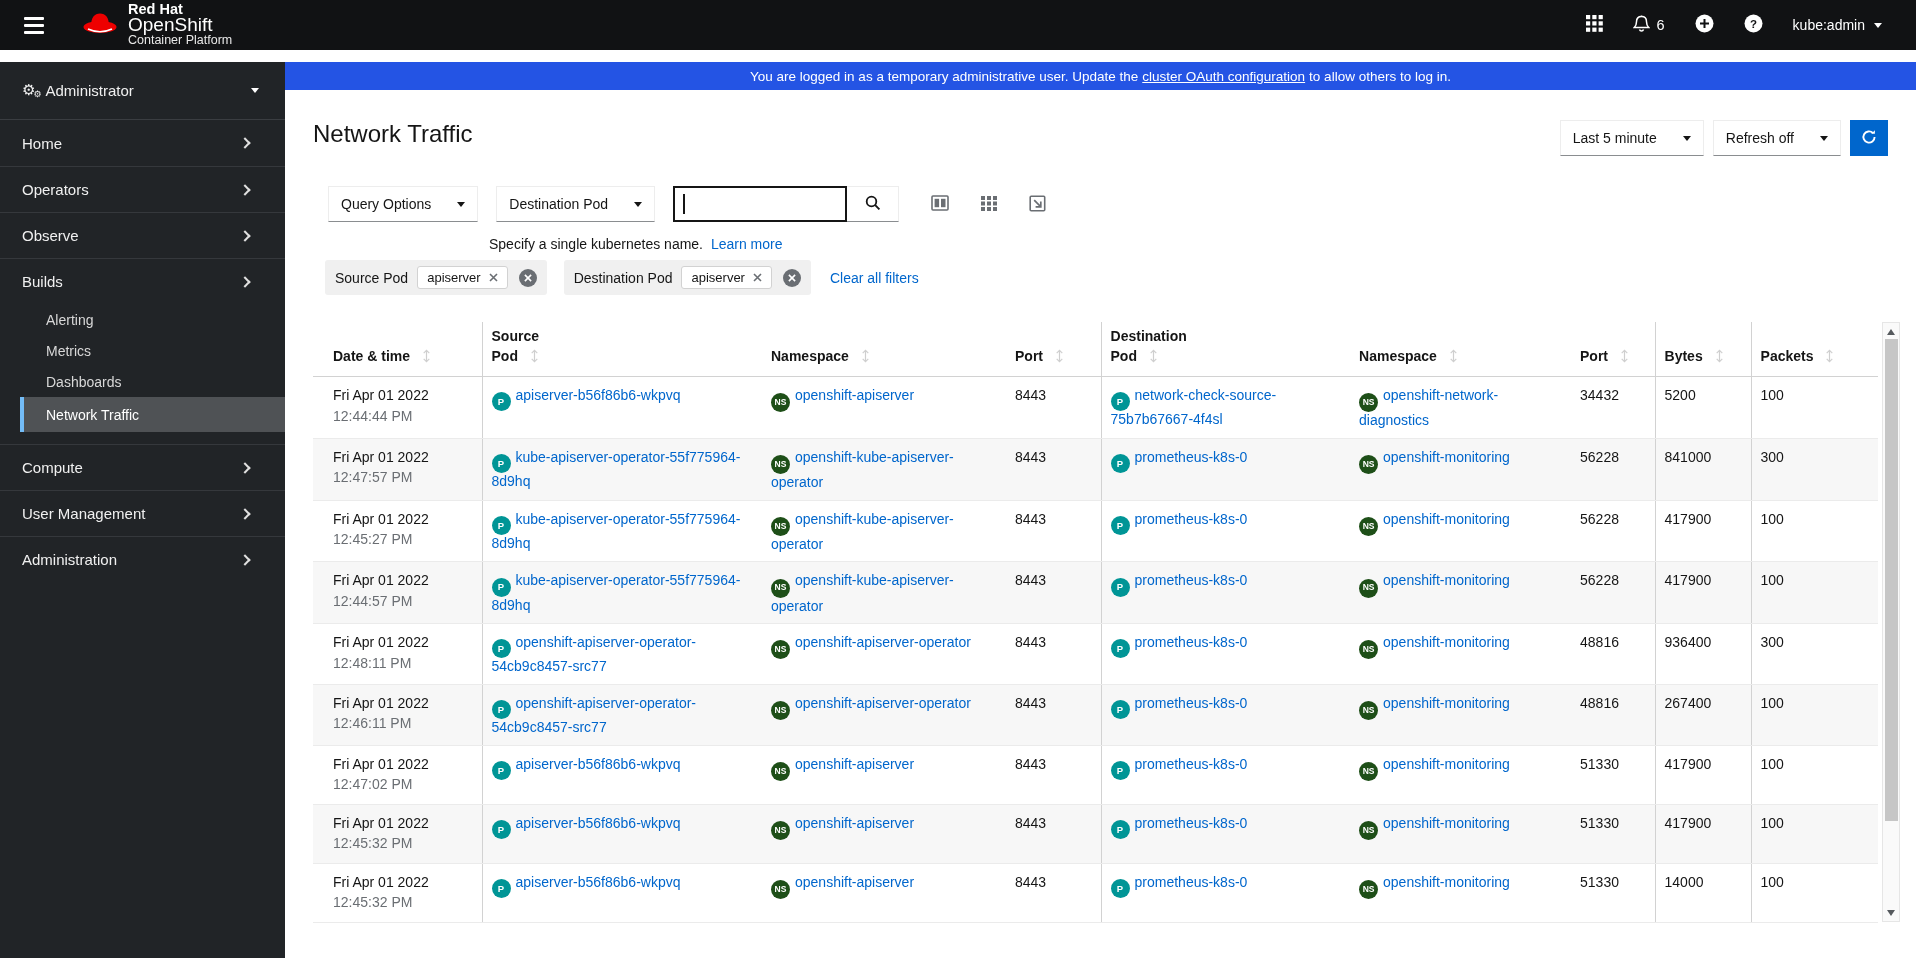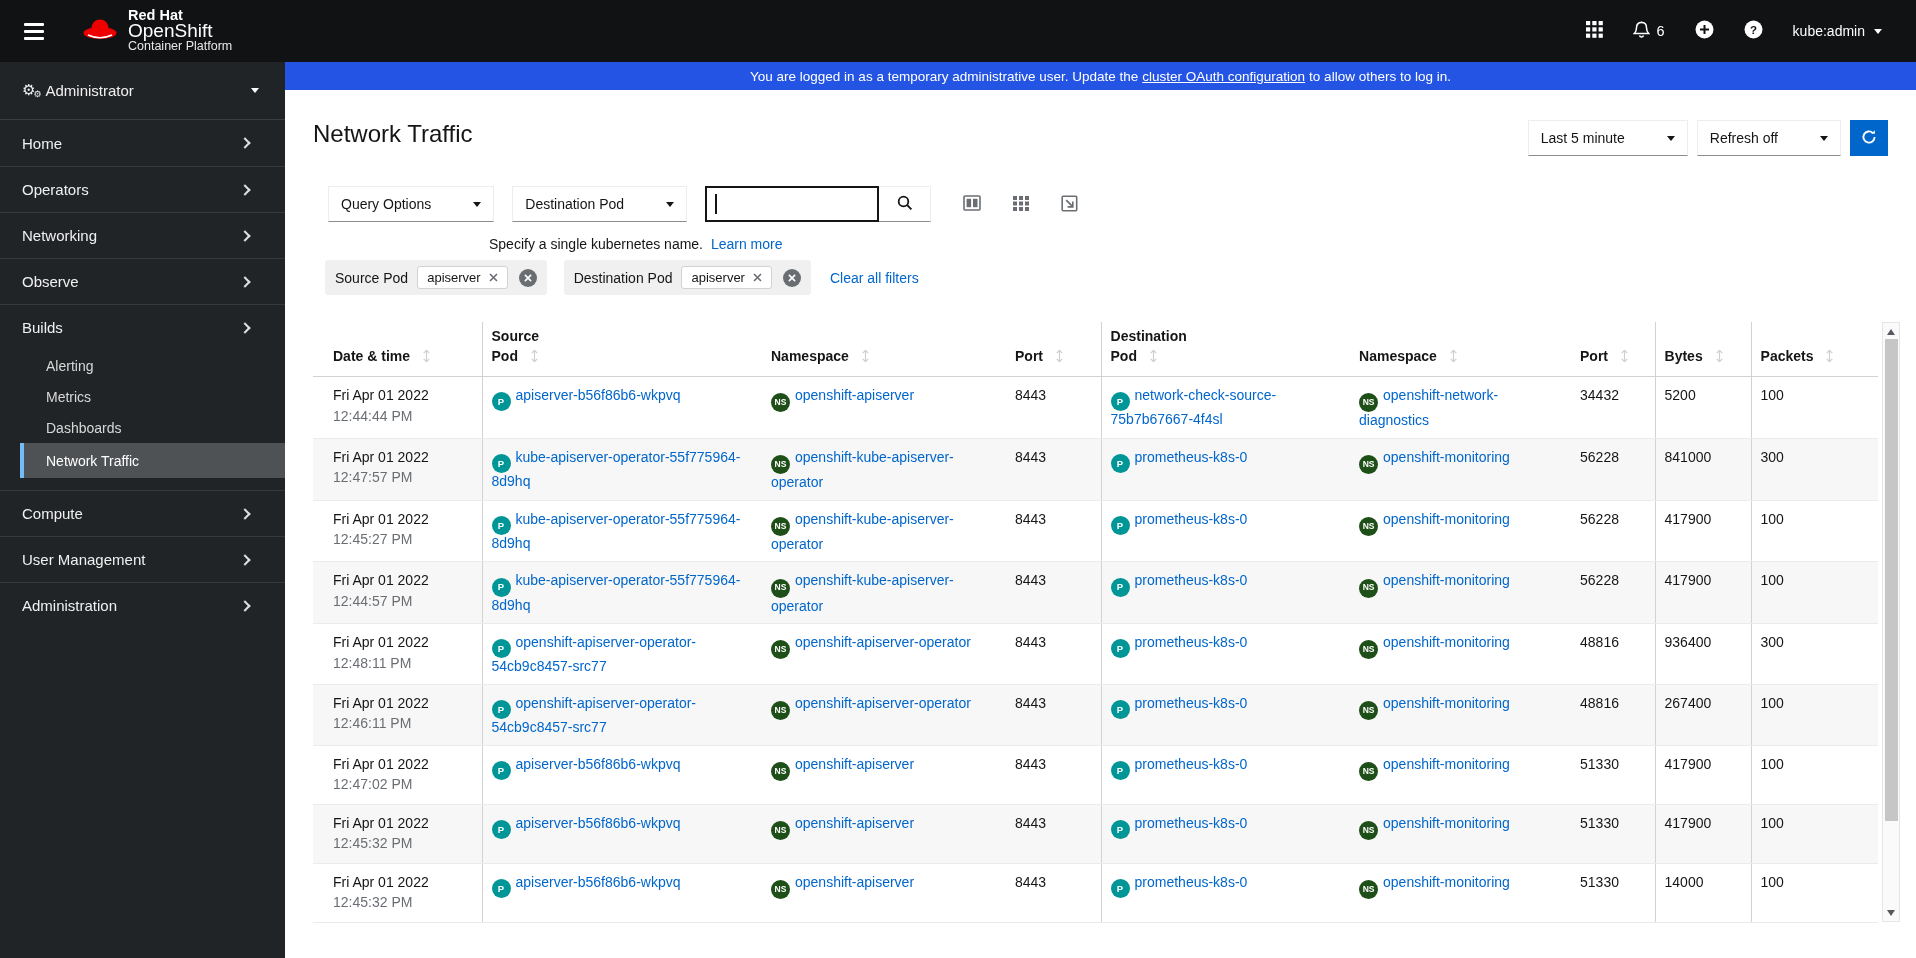--- a/index.html
+++ b/index.html
@@ -1,21 +1,21 @@
 <!DOCTYPE html>
 <html><head>
 <meta charset="utf-8">
 <style>
   * { box-sizing: border-box; }
   html, body { margin: 0; padding: 0; }
   body { font-family: "Liberation Sans", sans-serif; background: #ffffff; }
   .app { position: relative; width: 1916px; height: 958px; overflow: hidden; background: #fff; }
 
   
-  .masthead { position: absolute; top: 0; left: 0; right: 0; height: 62px; background: #111214; display: flex; align-items: center; color: #fff; z-index: 30; }
+  .masthead { position: absolute; top: 0; left: 0; right: 0; height: 50px; background: #111214; display: flex; align-items: center; color: #fff; z-index: 30; }
   .hamburger { margin-left: 18px; background: none; border: none; padding: 6px; cursor: pointer; display: flex; flex-direction: column; gap: 4px; }
   .hamburger span { display: block; width: 20px; height: 3px; background: #fff; border-radius: 1px; }
   .brand { display: flex; align-items: center; gap: 10px; margin-left: 32px; }
   .brand-text { display: flex; flex-direction: column; line-height: 15.5px; }
   .brand-l1 { font-weight: 700; font-size: 14.5px; }
   .brand-l2 { font-size: 19px; }
   .brand-l3 { font-size: 12.5px; color: #e8e8e8; }
   .mast-actions { margin-left: auto; display: flex; align-items: center; gap: 30px; margin-right: 34px; }
   .mast-btn { background: none; border: none; color: #fff; display: flex; align-items: center; gap: 7px; cursor: pointer; padding: 0; font-size: 14px; font-family: inherit; }
   .notif-count { font-size: 14.5px; }
@@ -40,21 +40,21 @@
   .chev.down  { transform: rotate(45deg); margin-top: -4px; }
   .subnav { list-style: none; margin: 0; padding: 0 0 12px 0; }
   .subnav li { height: 31px; display: flex; align-items: center; padding-left: 46px; font-size: 14px; color: #d8d8d8; cursor: pointer; }
   .subnav li.active { background: #4f5255; border-left: 4px solid #73bcf7; margin-left: 20px; padding-left: 22px; height: 35px; color: #fff; }
 
   
   .content { position: absolute; left: 285px; top: 90px; right: 0; bottom: 0; background: #fff; }
   .page-header { position: absolute; top: 30px; left: 28px; right: 28px; display: flex; align-items: flex-start; }
   .page-title { margin: 0; font-size: 24px; font-weight: 500; color: #151515; }
   .range-controls { margin-left: auto; display: flex; align-items: center; gap: 9px; }
-  .pf-select { background: #fff; border: 1px solid #ededed; border-bottom: 1px solid #8a8d90; height: 36px; display: flex; align-items: center; gap: 42px; padding: 0 12px; font-size: 14px; color: #151515; font-family: inherit; cursor: pointer; }
+  .pf-select { background: #fff; border: 1px solid #ededed; border-bottom: 1px solid #8a8d90; height: 36px; display: flex; align-items: center; gap: 26px; padding: 0 12px; font-size: 14px; color: #151515; font-family: inherit; cursor: pointer; }
   .tri-down-dark { width: 0; height: 0; border-left: 4.5px solid transparent; border-right: 4.5px solid transparent; border-top: 5px solid #151515; }
   .refresh-btn { width: 38px; height: 36px; background: #0066cc; border: none; display: flex; align-items: center; justify-content: center; cursor: pointer; }
 
   
   .filter-toolbar { position: absolute; top: 96px; left: 43px; display: flex; align-items: flex-start; }
   .filter-toolbar .pf-select { margin-right: 18px; }
   .input-wrap { position: relative; display: flex; }
   .search-input { width: 174px; height: 36px; border: 2px solid #151515; border-radius: 0; padding: 0 9px; font-size: 14px; font-family: inherit; outline: none; }
   .cursor-bar { position: absolute; left: 10px; top: 8px; width: 1.5px; height: 20px; background: #151515; }
   .search-btn { width: 52px; height: 36px; background: #fff; border: 1px solid #ededed; border-bottom: 1px solid #8a8d90; border-left: none; display: flex; align-items: center; justify-content: center; cursor: pointer; }
@@ -184,24 +184,20 @@
       <span>Administrator</span>
       <span class="tri-down-white"></span>
     </div>
     <ul class="nav-list">
       <li class="nav-item">
           <span>Home</span>
           <span class="chev right"></span>
         </li>
       <li class="nav-item">
           <span>Operators</span>
-          <span class="chev right"></span>
-        </li>
-      <li class="nav-item">
-          <span>Networking</span>
           <span class="chev right"></span>
         </li>
       <li class="nav-item">
           <span>Observe</span>
           <span class="chev right"></span>
         </li>
       <li class="nav-item">
           <span>Builds</span>
           <span class="chev right"></span>
         </li>

